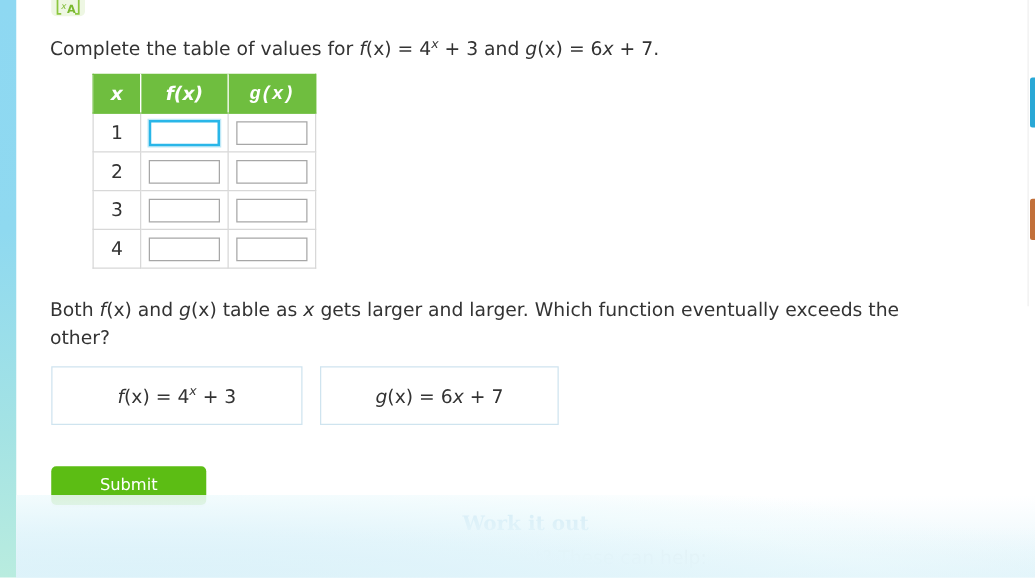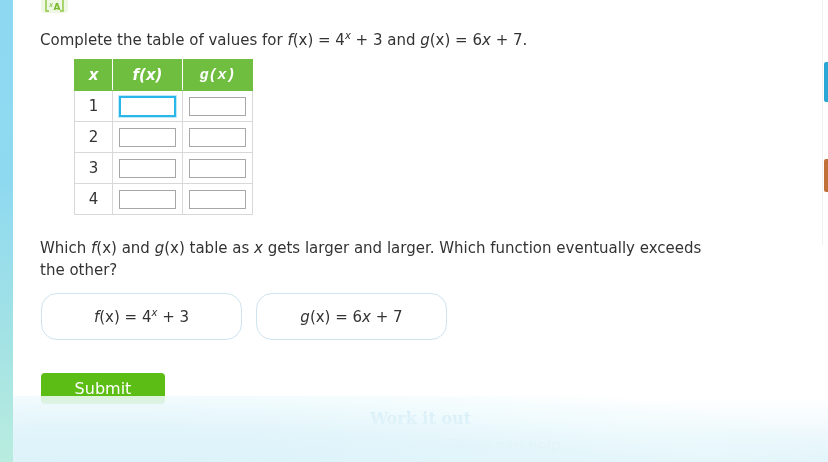--- a/index.html
+++ b/index.html
@@ -185,21 +185,21 @@
     color: #333333;
   }
 
   
   .choice {
     position: absolute;
     top: 293px;
     height: 47px;
     box-sizing: border-box;
     border: 1px solid #cfe4ef;
-    border-radius: 16px;
+    border-radius: 0;
     background: #ffffff;
     display: flex;
     align-items: center;
     justify-content: center;
     font-size: 15px;
     color: #333333;
     cursor: pointer;
   }
   #choice-f { left: 28px; width: 201px; }
   #choice-g { left: 243px; width: 191px; }
@@ -209,21 +209,21 @@
     position: absolute;
     left: 28px;
     top: 373px;
     width: 124px;
     height: 31px;
     border: none;
     border-radius: 4px;
     background: #5cbd14;
     color: #ffffff;
     font-family: inherit;
-    font-size: 16px;
+    font-size: 13px;
     cursor: pointer;
     box-shadow: 0 2px 0 rgba(0,0,0,0.06);
   }
 
   
   #footer {
     position: absolute;
     left: 0;
     top: 408px;
     width: 815px;
@@ -307,21 +307,21 @@
             <input class="ansbox" type="text" value="" style="">
           </td>
           <td class="incell">
             <input class="ansbox" type="text" value="" style="">
           </td>
         </tr>
       </tbody>
     </table>
 
     <div id="question2">
-      <span>Which </span><span class="mi">f</span><span>(x) and </span><span class="mi">g</span><span>(x) table as </span><span class="mi">x</span><span> gets larger and larger. Which function eventually exceeds the other?</span>
+      <span>Both </span><span class="mi">f</span><span>(x) and </span><span class="mi">g</span><span>(x) table as </span><span class="mi">x</span><span> gets larger and larger. Which function eventually exceeds the other?</span>
     </div>
 
     <div id="choice-f" class="choice">
       <span><span class="mi">f</span><span>(x) = 4</span><span class="sup">x</span><span> + 3</span></span>
     </div>
 
     <div id="choice-g" class="choice">
       <span><span class="mi">g</span><span>(x) = 6</span><span class="mi">x</span><span> + 7</span></span>
     </div>
 

